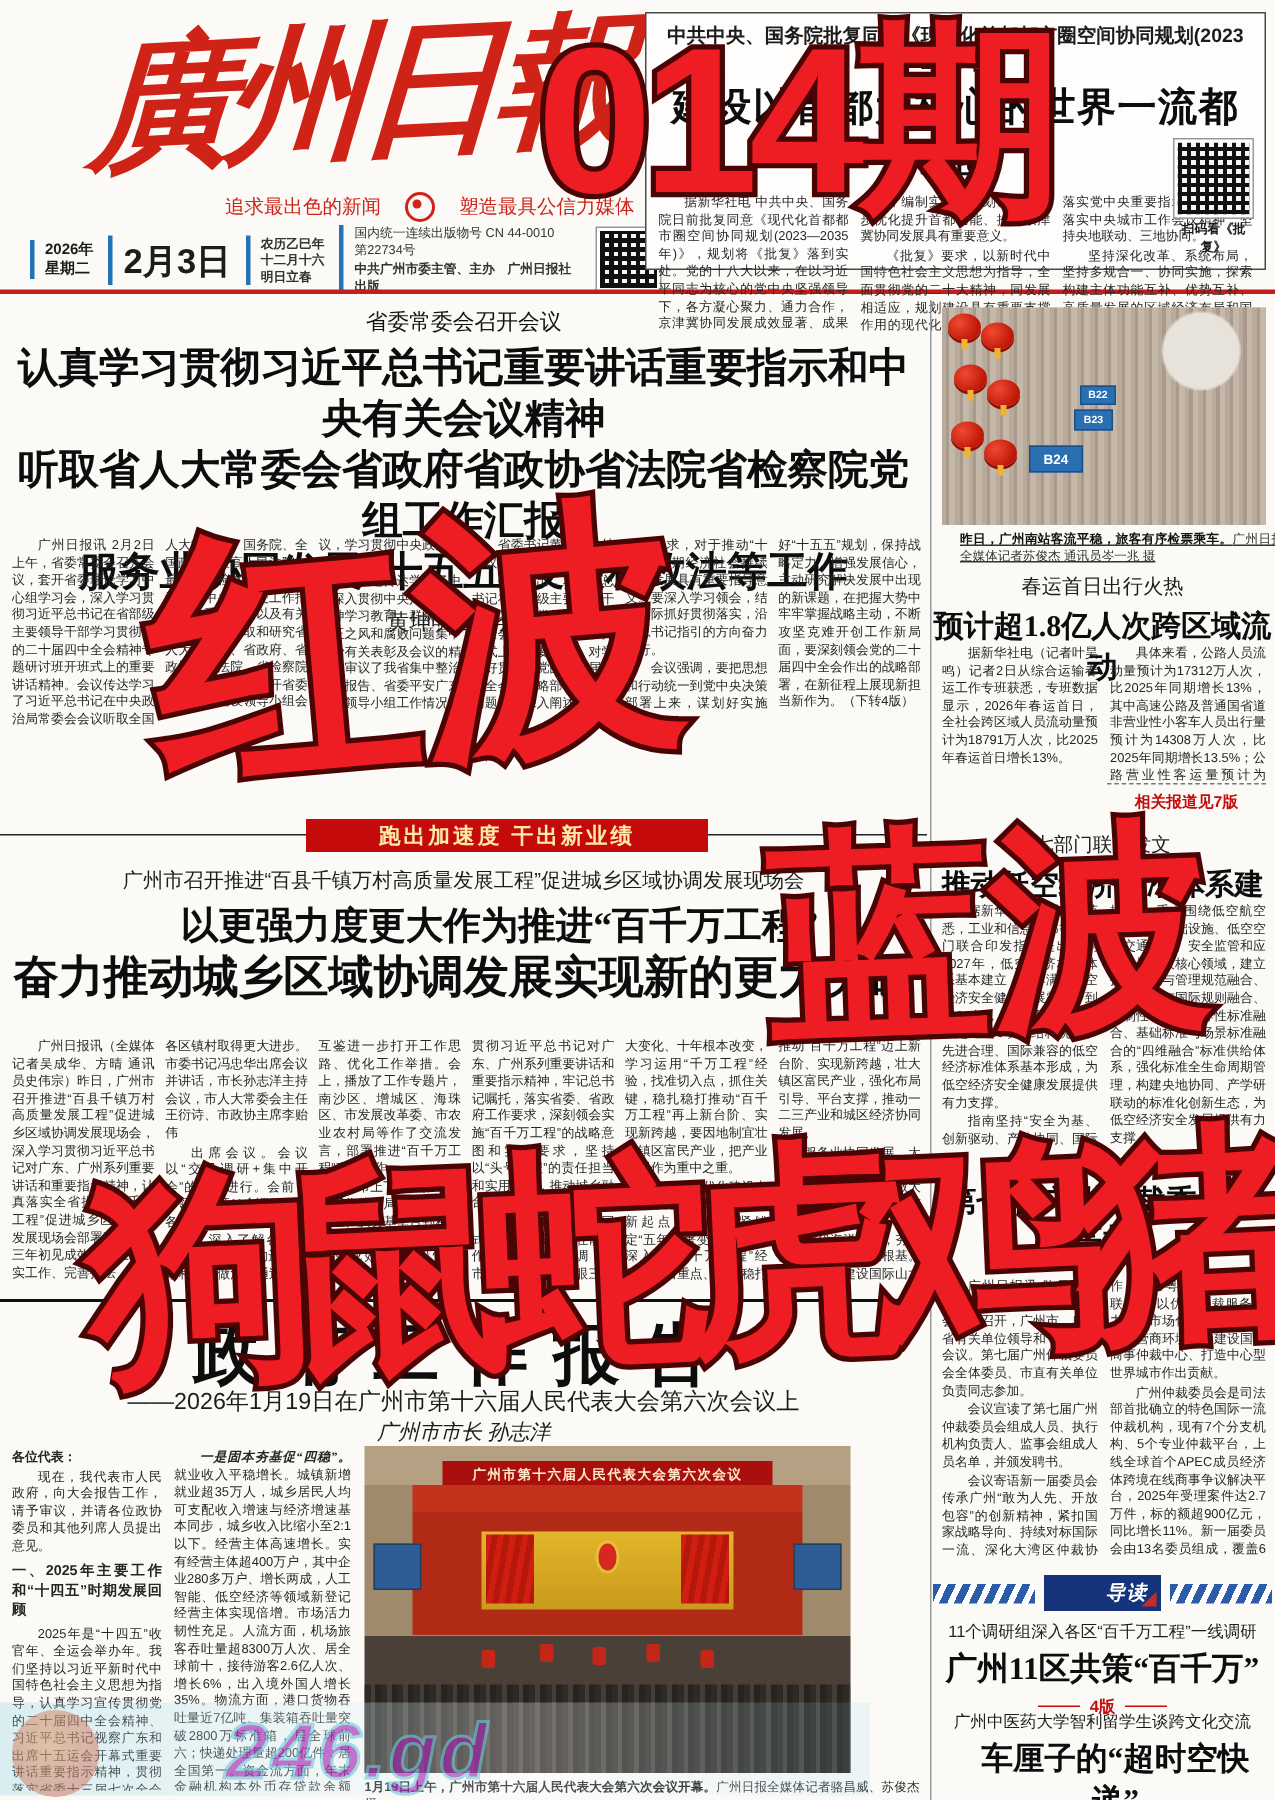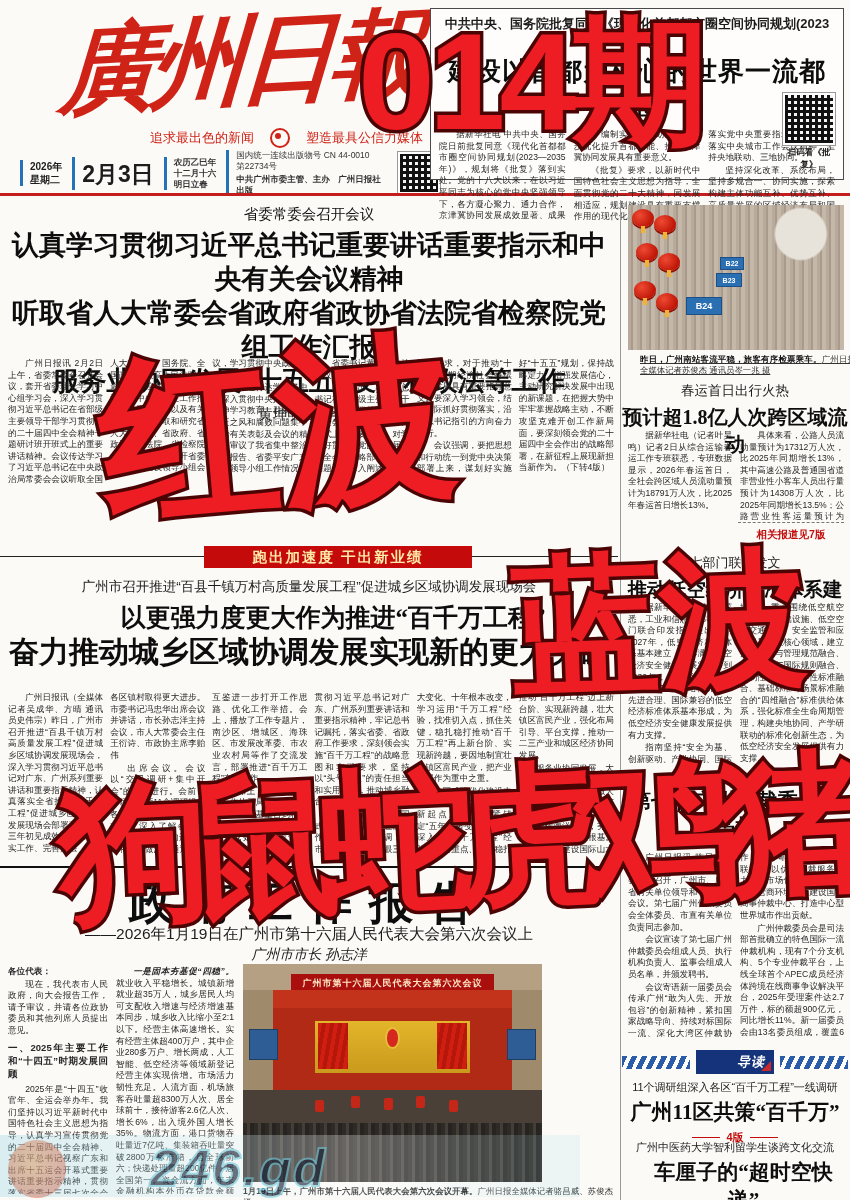--- a/index.html
+++ b/index.html
@@ -63,21 +63,21 @@
   .vest{position:absolute;width:9px;height:12px;background:#c42718;border-radius:2px;}
   .sidescreen{position:absolute;width:9%;height:13%;background:#2d5d94;border:1px solid #1d3f66;}
   
   .hatch{height:13px;width:86px;background:repeating-linear-gradient(115deg,#2a5ca8 0 5px,#fff 5px 9px);}
   .guidebadge{width:58px;height:24px;background:#15337a;position:relative;display:flex;align-items:center;justify-content:center;padding-left:32px;}
   .guidebadge span{color:#fff;font-style:italic;font-weight:bold;font-size:13px;letter-spacing:1px;}
   .guidebadge::after{content:"";position:absolute;right:3px;bottom:3px;border-left:10px solid transparent;border-bottom:10px solid #c62a2a;}
   .gpage{color:#c30d0d;font-weight:bold;font-size:11px;display:flex;align-items:center;justify-content:center;gap:6px;}
   .gpage::before,.gpage::after{content:"";width:28px;height:1px;background:#c30d0d;}
   
-  .watermark{z-index:60;opacity:.6;color:#0f172a;font-weight:bold;font-style:italic;
+  .watermark{z-index:60;opacity:.6;color:#a21caf;font-weight:bold;font-style:italic;
      font-size:52px;letter-spacing:2px;-webkit-text-stroke:2px #6ec7d8;white-space:nowrap;}
   .wmband{z-index:59;background:linear-gradient(90deg,rgba(120,200,220,.25),rgba(255,255,255,.28) 60%,rgba(120,200,220,.12));}
   .wmcircle{z-index:58;width:58px;height:58px;border-radius:50%;background:radial-gradient(circle at 40% 40%,rgba(250,140,60,.55),rgba(210,40,30,.45));}
 </style>
 </head>
 <body>
 
 <div class="abs" style="left:60px;top:14px;">
   <div class="brand">廣州日報</div>
 </div>
@@ -235,21 +235,21 @@
 <div class="abs colbody" style="left:8px;top:966px;width:100px;height:228px;overflow:hidden;">
   <p style="text-indent:0;font-weight:bold;">各位代表：</p>
   <p>现在，我代表市人民政府，向大会报告工作，请予审议，并请各位政协委员和其他列席人员提出意见。</p>
   <p style="font-weight:bold;font-size:9.5px;line-height:13px;text-indent:0;margin:4px 0;">一、2025年主要工作和“十四五”时期发展回顾</p>
   <p>2025年是“十四五”收官年、全运会举办年。我们坚持以习近平新时代中国特色社会主义思想为指导，认真学习宣传贯彻党的二十届四中全会精神、习近平总书记视察广东和出席十五运会开幕式重要讲话重要指示精神，贯彻落实省委十三届七次全会部署和市委十二届十次全会要求，紧扣“拼经济、保安全、办全运、提品质”工作主线，突出做好“四稳”工作，全年地区生产总值3.3万亿元，同比增长4%，一般公共预算收入增长3.1%，民生类支出占一般公共预算支出的七成，经济社会发展取得新成效。</p>
 </div>
 <div class="abs colbody" style="left:116px;top:966px;width:118px;height:228px;overflow:hidden;">
   <p><b class="serif" style="font-style:italic;">一是固本夯基促“四稳”。</b><span>就业收入平稳增长。城镇新增就业超35万人，城乡居民人均可支配收入增速与经济增速基本同步，城乡收入比缩小至2:1以下。经营主体高速增长。实有经营主体超400万户，其中企业280多万户、增长两成，人工智能、低空经济等领域新登记经营主体实现倍增。市场活力韧性充足。人流方面，机场旅客吞吐量超8300万人次、居全球前十，接待游客2.6亿人次、增长6%，出入境外国人增长35%。物流方面，港口货物吞吐量近7亿吨、集装箱吞吐量突破2800万标准箱，居全球前六；快递处理量超200亿件，居全国第一。资金流方面，年末金融机构本外币存贷款余额18.3万亿元、增长6.4%，新增贷款余额超5100亿元，位居全国第三，贸易信心指数增长12.5%。（下转2版）</span></p>
 </div>
 
-<div class="abs photo2" style="left:243px;top:964px;width:299px;height:218px;">
+<div class="abs photo2" style="left:243px;top:964px;width:324px;height:218px;">
   <div class="meetingbanner">广州市第十六届人民代表大会第六次会议</div>
   <div class="stage"></div>
   <div class="stageback"></div>
   <div class="flagL" style="left:25%;"></div>
   <div class="flagR" style="right:25%;"></div>
   <div class="emblem"></div>
   <div class="sidescreen" style="left:2%;top:30%;"></div>
   <div class="sidescreen" style="right:2%;top:30%;"></div>
   <div class="crowd"></div>
   <div class="vest" style="left:24%;bottom:32%;"></div>

